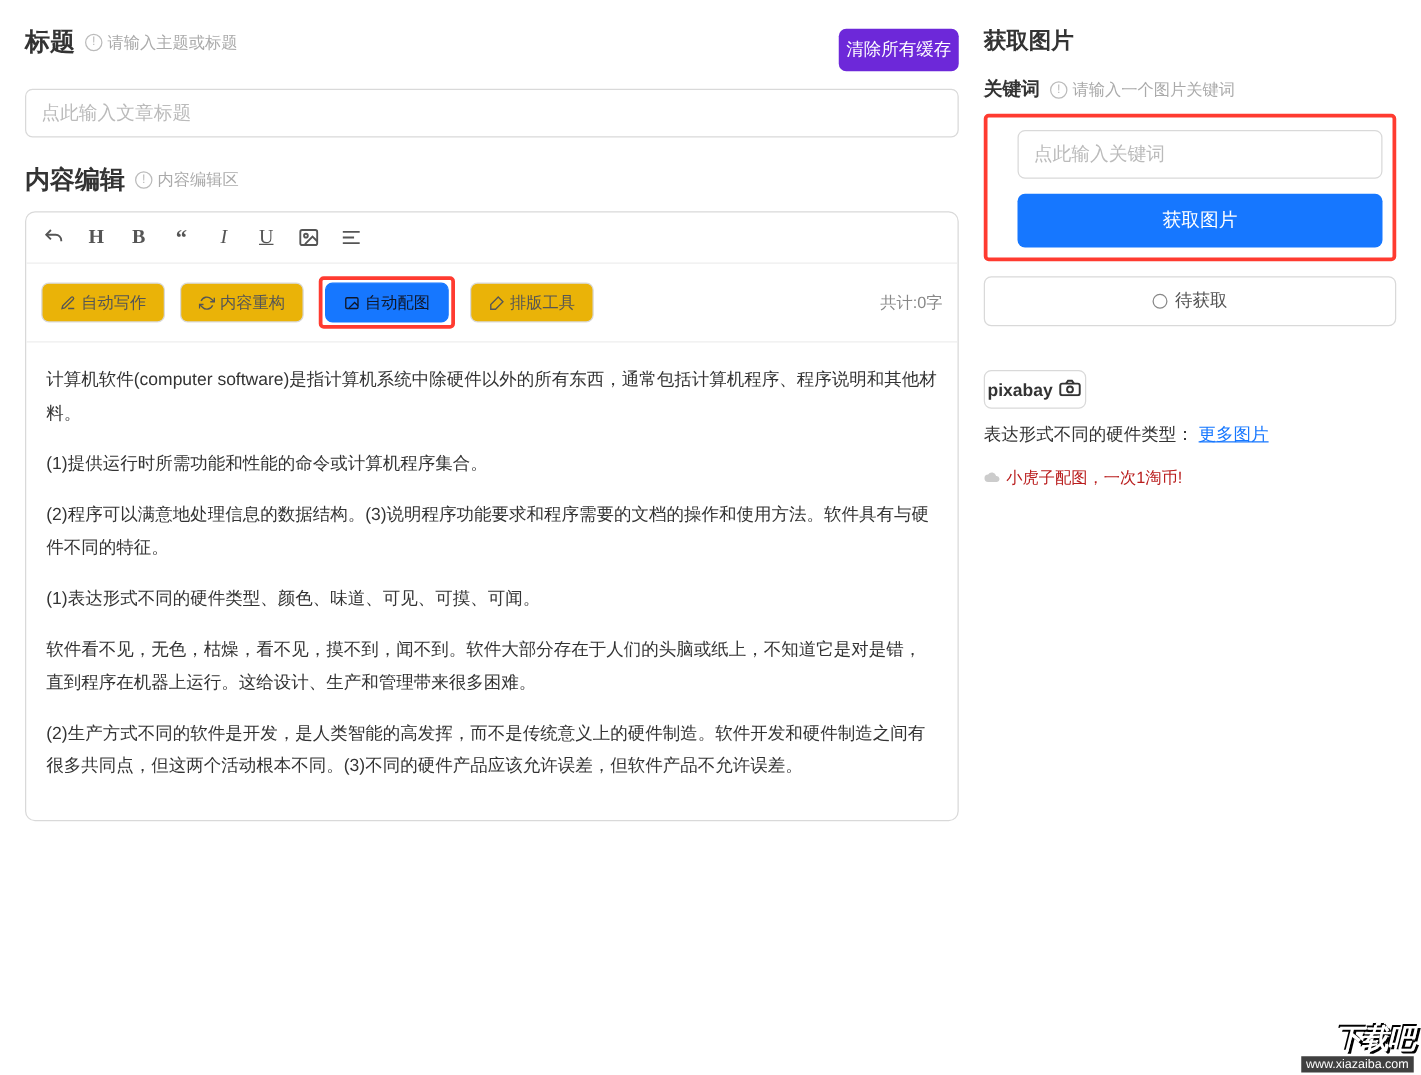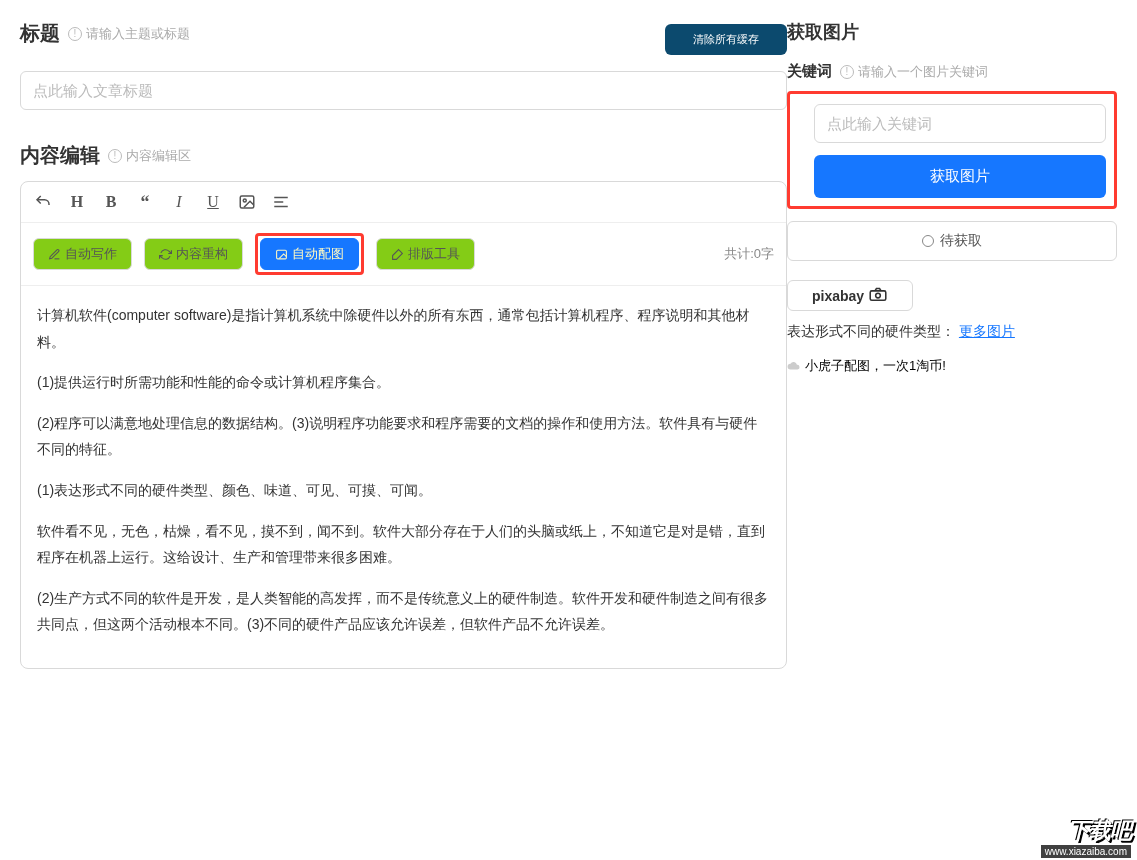--- a/index.html
+++ b/index.html
@@ -1,66 +1,66 @@
 <!DOCTYPE html>
 <html><head>
 <meta charset="utf-8">
 <style>
 * { box-sizing: border-box; margin: 0; padding: 0; }
 body { font-family: "Microsoft YaHei", "PingFang SC", sans-serif; font-size: 14px; color: #333; background: #fff; width: 1137px; height: 860px; overflow: hidden; position: relative; }
-.container { display: flex; padding: 20px; height: 100%; }
+.container { display: flex; padding: 20px; gap: 20px; height: 100%; }
 .main { flex: 1; min-width: 0; }
 .sidebar { width: 330px; }
 
 .section-header { display: flex; align-items: center; margin-bottom: 12px; }
 .section-title { font-size: 20px; font-weight: 700; margin-right: 8px; }
 .section-hint { font-size: 13px; color: #aaa; display: inline-flex; align-items: center; }
 .hint-icon { display: inline-flex; width: 14px; height: 14px; border: 1px solid #bbb; border-radius: 50%; font-size: 10px; align-items: center; justify-content: center; margin-right: 4px; color: #bbb; }
 
 .title-row { display: flex; align-items: center; justify-content: space-between; margin-bottom: 12px; }
-.clear-btn { background: #0c4a6e; color: #fff; border: none; border-radius: 6px; padding: 8px 28px; font-size: 11px; cursor: pointer; }
-
-.title-input { width: 100%; border: 1px solid #d9d9d9; border-radius: 6px; padding: 10px 12px; font-size: 15px; color: #333; margin-bottom: 32px; }
+.clear-btn { background: #6d28d9; color: #fff; border: none; border-radius: 6px; padding: 8px 6px; font-size: 14px; cursor: pointer; }
+
+.title-input { width: 100%; border: 1px solid #d9d9d9; border-radius: 6px; padding: 10px 12px; font-size: 15px; color: #333; margin-bottom: 20px; }
 .title-input::placeholder { color: #bbb; }
 
 .editor-box { border: 1px solid #d9d9d9; border-radius: 8px; overflow: hidden; }
 .toolbar-row { padding: 10px 12px; border-bottom: 1px solid #eee; display: flex; align-items: center; gap: 14px; }
 .toolbar-icon { color: #555; cursor: pointer; display: inline-flex; align-items: center; justify-content: center; width: 20px; height: 20px; }
 .toolbar-icon svg { width: 18px; height: 18px; }
 
 .action-row { padding: 10px 12px; border-bottom: 1px solid #eee; display: flex; align-items: center; gap: 12px; }
-.action-btn { border: 1px solid #d9d9d9; background: #84cc16; border-radius: 6px; padding: 6px 14px; font-size: 13px; color: #555; cursor: pointer; display: inline-flex; align-items: center; gap: 4px; }
+.action-btn { border: 1px solid #d9d9d9; background: #eab308; border-radius: 6px; padding: 6px 14px; font-size: 13px; color: #555; cursor: pointer; display: inline-flex; align-items: center; gap: 4px; }
 .action-btn svg { width: 13px; height: 13px; }
-.action-btn.primary { background: #1677ff; color: #fef9c3; border-color: #1677ff; }
+.action-btn.primary { background: #1677ff; color: #0f172a; border-color: #1677ff; }
 .highlight-box { border: 3px solid #ff3b30; padding: 2px; border-radius: 4px; display: inline-flex; }
 .word-count { margin-left: auto; color: #888; font-size: 13px; }
 
 .editor-content { padding: 16px; font-size: 14px; line-height: 1.9; color: #333; }
 .editor-content p { margin-bottom: 14px; }
 
 
 .sidebar-section-title { font-size: 18px; font-weight: 700; margin-bottom: 18px; }
 .sidebar-label-row { display: flex; align-items: center; margin-bottom: 10px; }
 .sidebar-label { font-size: 15px; font-weight: 600; margin-right: 8px; }
 
 .highlight-sidebar { border: 3px solid #ff3b30; padding: 10px 8px 8px 24px; border-radius: 4px; margin-bottom: 12px; }
 .keyword-input { width: 100%; border: 1px solid #d9d9d9; border-radius: 6px; padding: 10px 12px; font-size: 15px; margin-bottom: 12px; }
 .keyword-input::placeholder { color: #bbb; }
 .fetch-btn { width: 100%; background: #1677ff; color: #fff; border: none; border-radius: 6px; padding: 12px; font-size: 15px; cursor: pointer; }
 
-.pending-btn { width: 100%; border: 1px solid #d9d9d9; background: #fff; border-radius: 6px; padding: 10px; font-size: 14px; color: #555; cursor: pointer; display: flex; align-items: center; justify-content: center; gap: 6px; margin-bottom: 19px; }
+.pending-btn { width: 100%; border: 1px solid #d9d9d9; background: #fff; border-radius: 6px; padding: 10px; font-size: 14px; color: #555; cursor: pointer; display: flex; align-items: center; justify-content: center; gap: 6px; margin-bottom: 0; }
 .pending-btn .circ { width: 12px; height: 12px; border: 1.5px solid #888; border-radius: 50%; display: inline-block; }
 
-.pixabay-badge { display: inline-flex; align-items: center; border: 1px solid #d9d9d9; border-radius: 6px; padding: 6px 24px; margin-bottom: 12px; font-weight: 600; color: #333; }
+.pixabay-badge { display: inline-flex; align-items: center; border: 1px solid #d9d9d9; border-radius: 6px; padding: 6px 2px; margin-bottom: 12px; font-weight: 600; color: #333; margin-top: 35px; }
 .pixabay-badge .cam { margin-left: 4px; }
 
 .provider-row { font-size: 14px; color: #333; margin-bottom: 16px; }
 .provider-row a { color: #1677ff; text-decoration: underline; }
 
-.promo-row { font-size: 13px; color: #000000; display: flex; align-items: center; gap: 4px; }
+.promo-row { font-size: 13px; color: #b91c1c; display: flex; align-items: center; gap: 4px; }
 .promo-row .cloud { width: 14px; height: 10px; }
 
 .watermark { position: absolute; right: 0; bottom: 0; width: 140px; height: 56px; pointer-events: none; }
 .watermark-text { position: absolute; right: 6px; bottom: 2px; color: #fff; font-size: 10px; background: rgba(0,0,0,0.75); padding: 1px 4px; }
 .watermark-cn { position: absolute; right: 6px; bottom: 14px; color: #fff; font-size: 22px; font-weight: 900; font-style: italic; text-shadow: 2px 2px 0 #000, -1px -1px 0 #000; letter-spacing: -1px; text-align: center; }
 </style>
 </head>
 <body>
 
 <div class="container">

